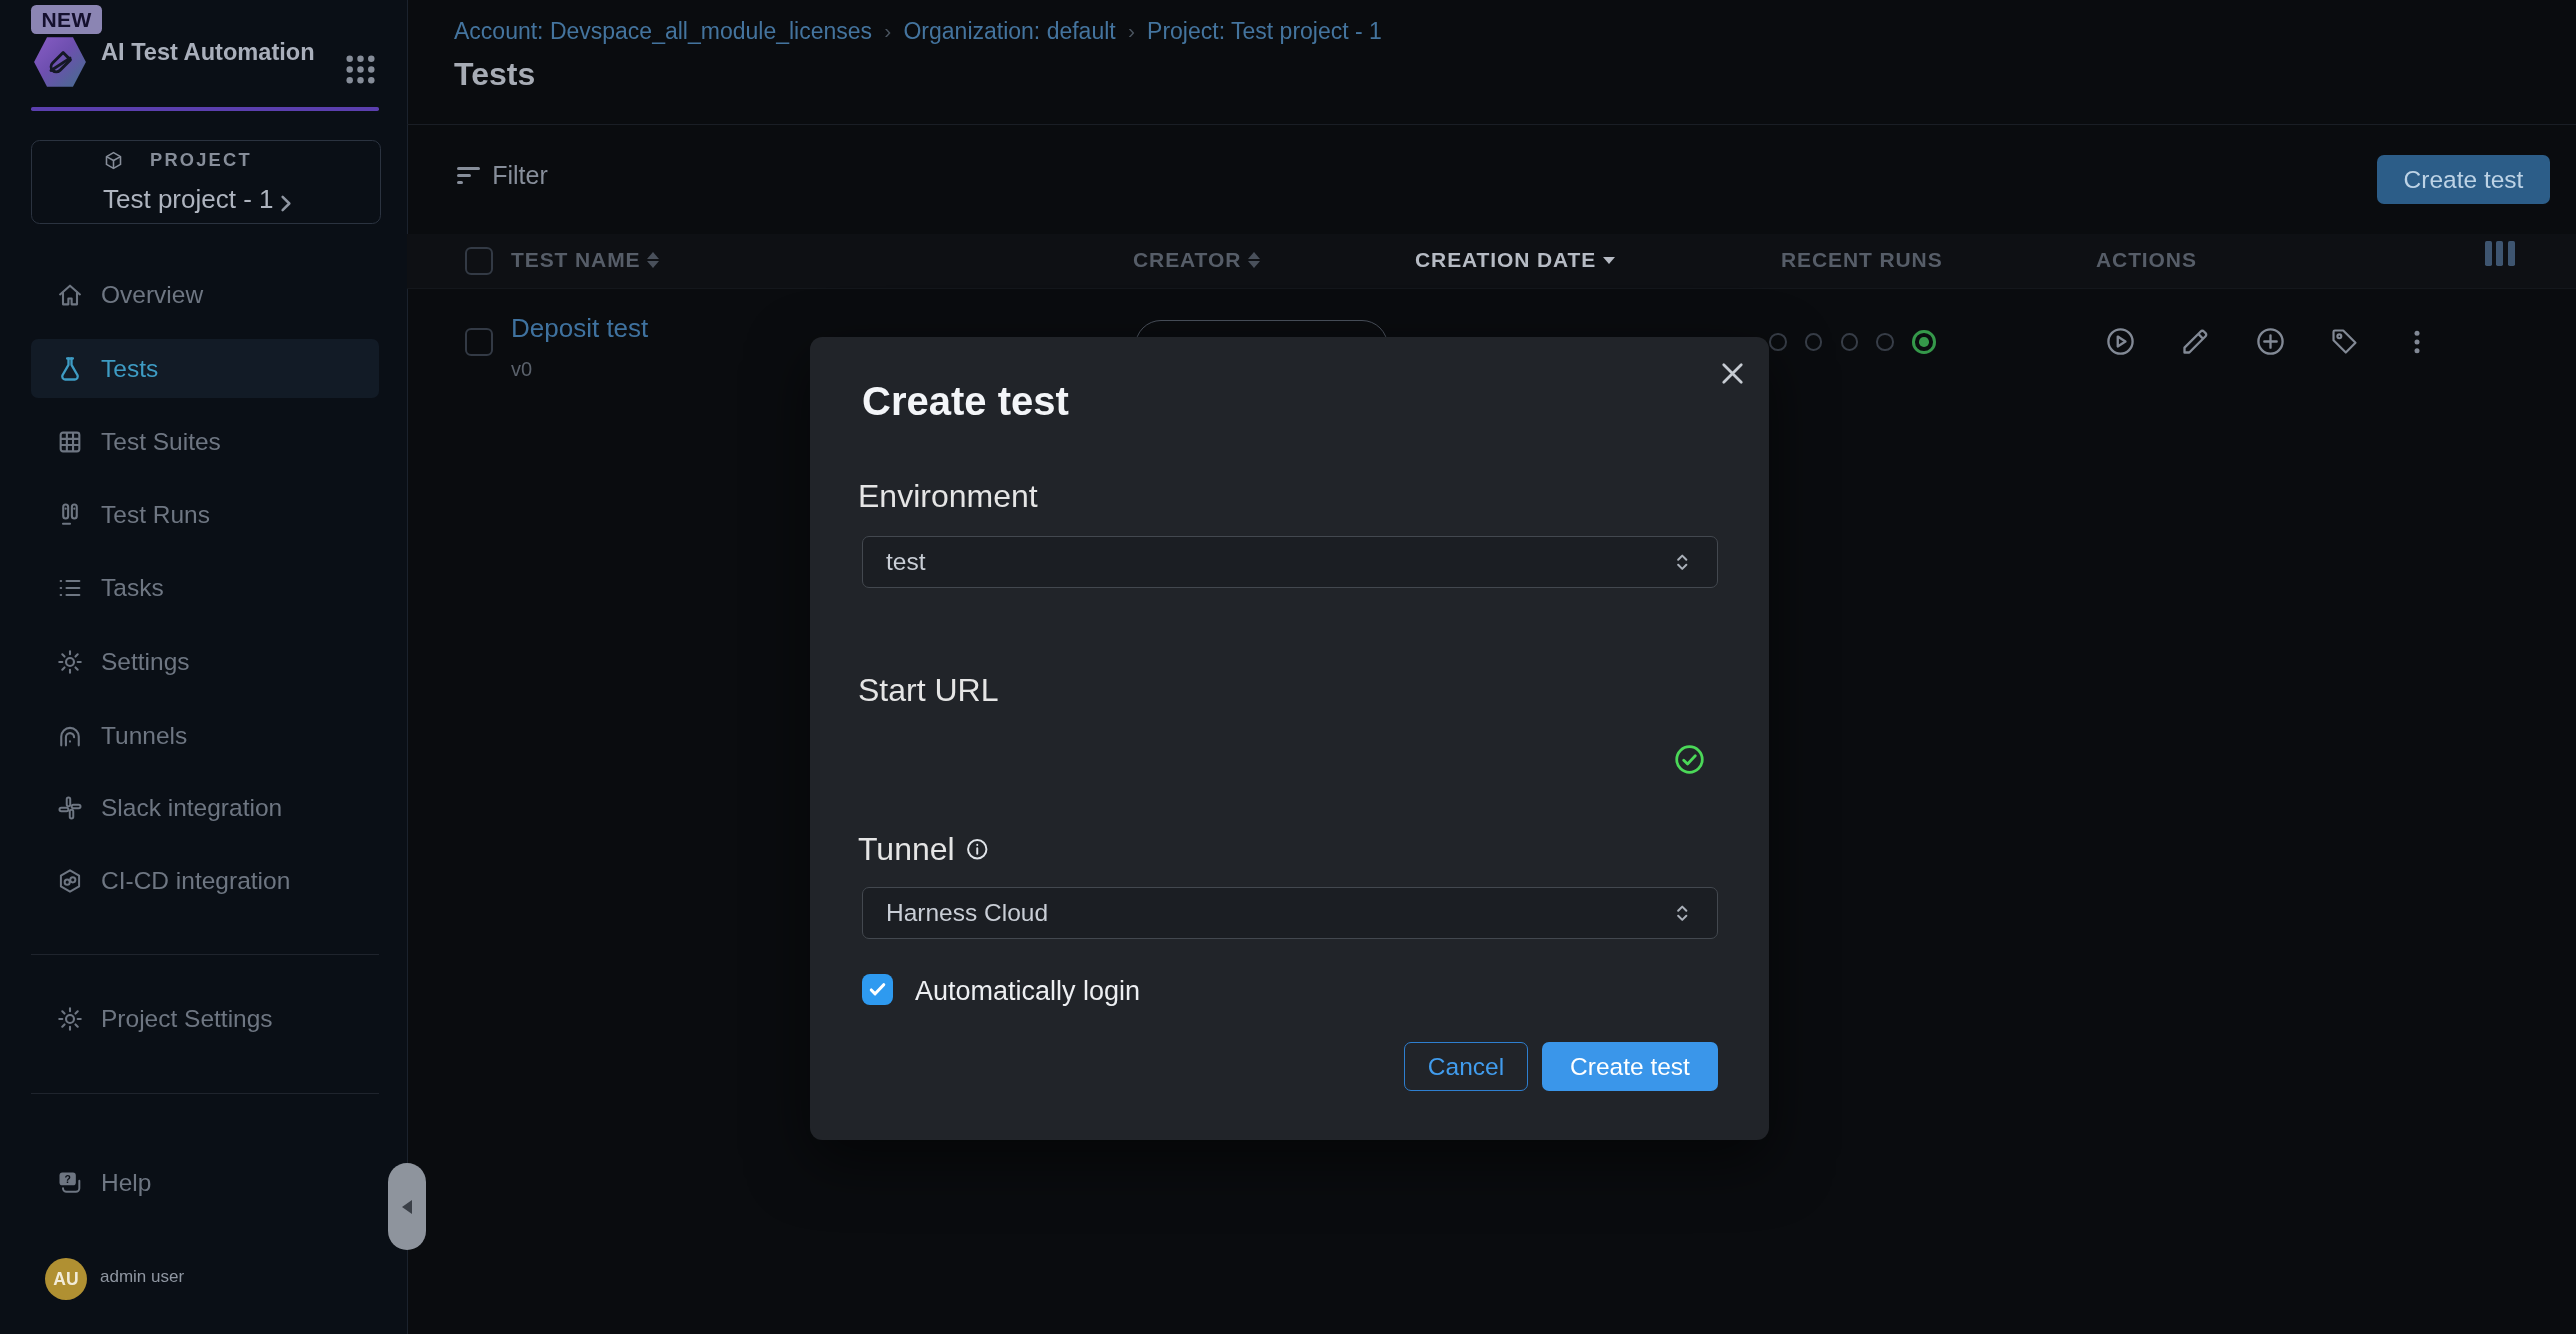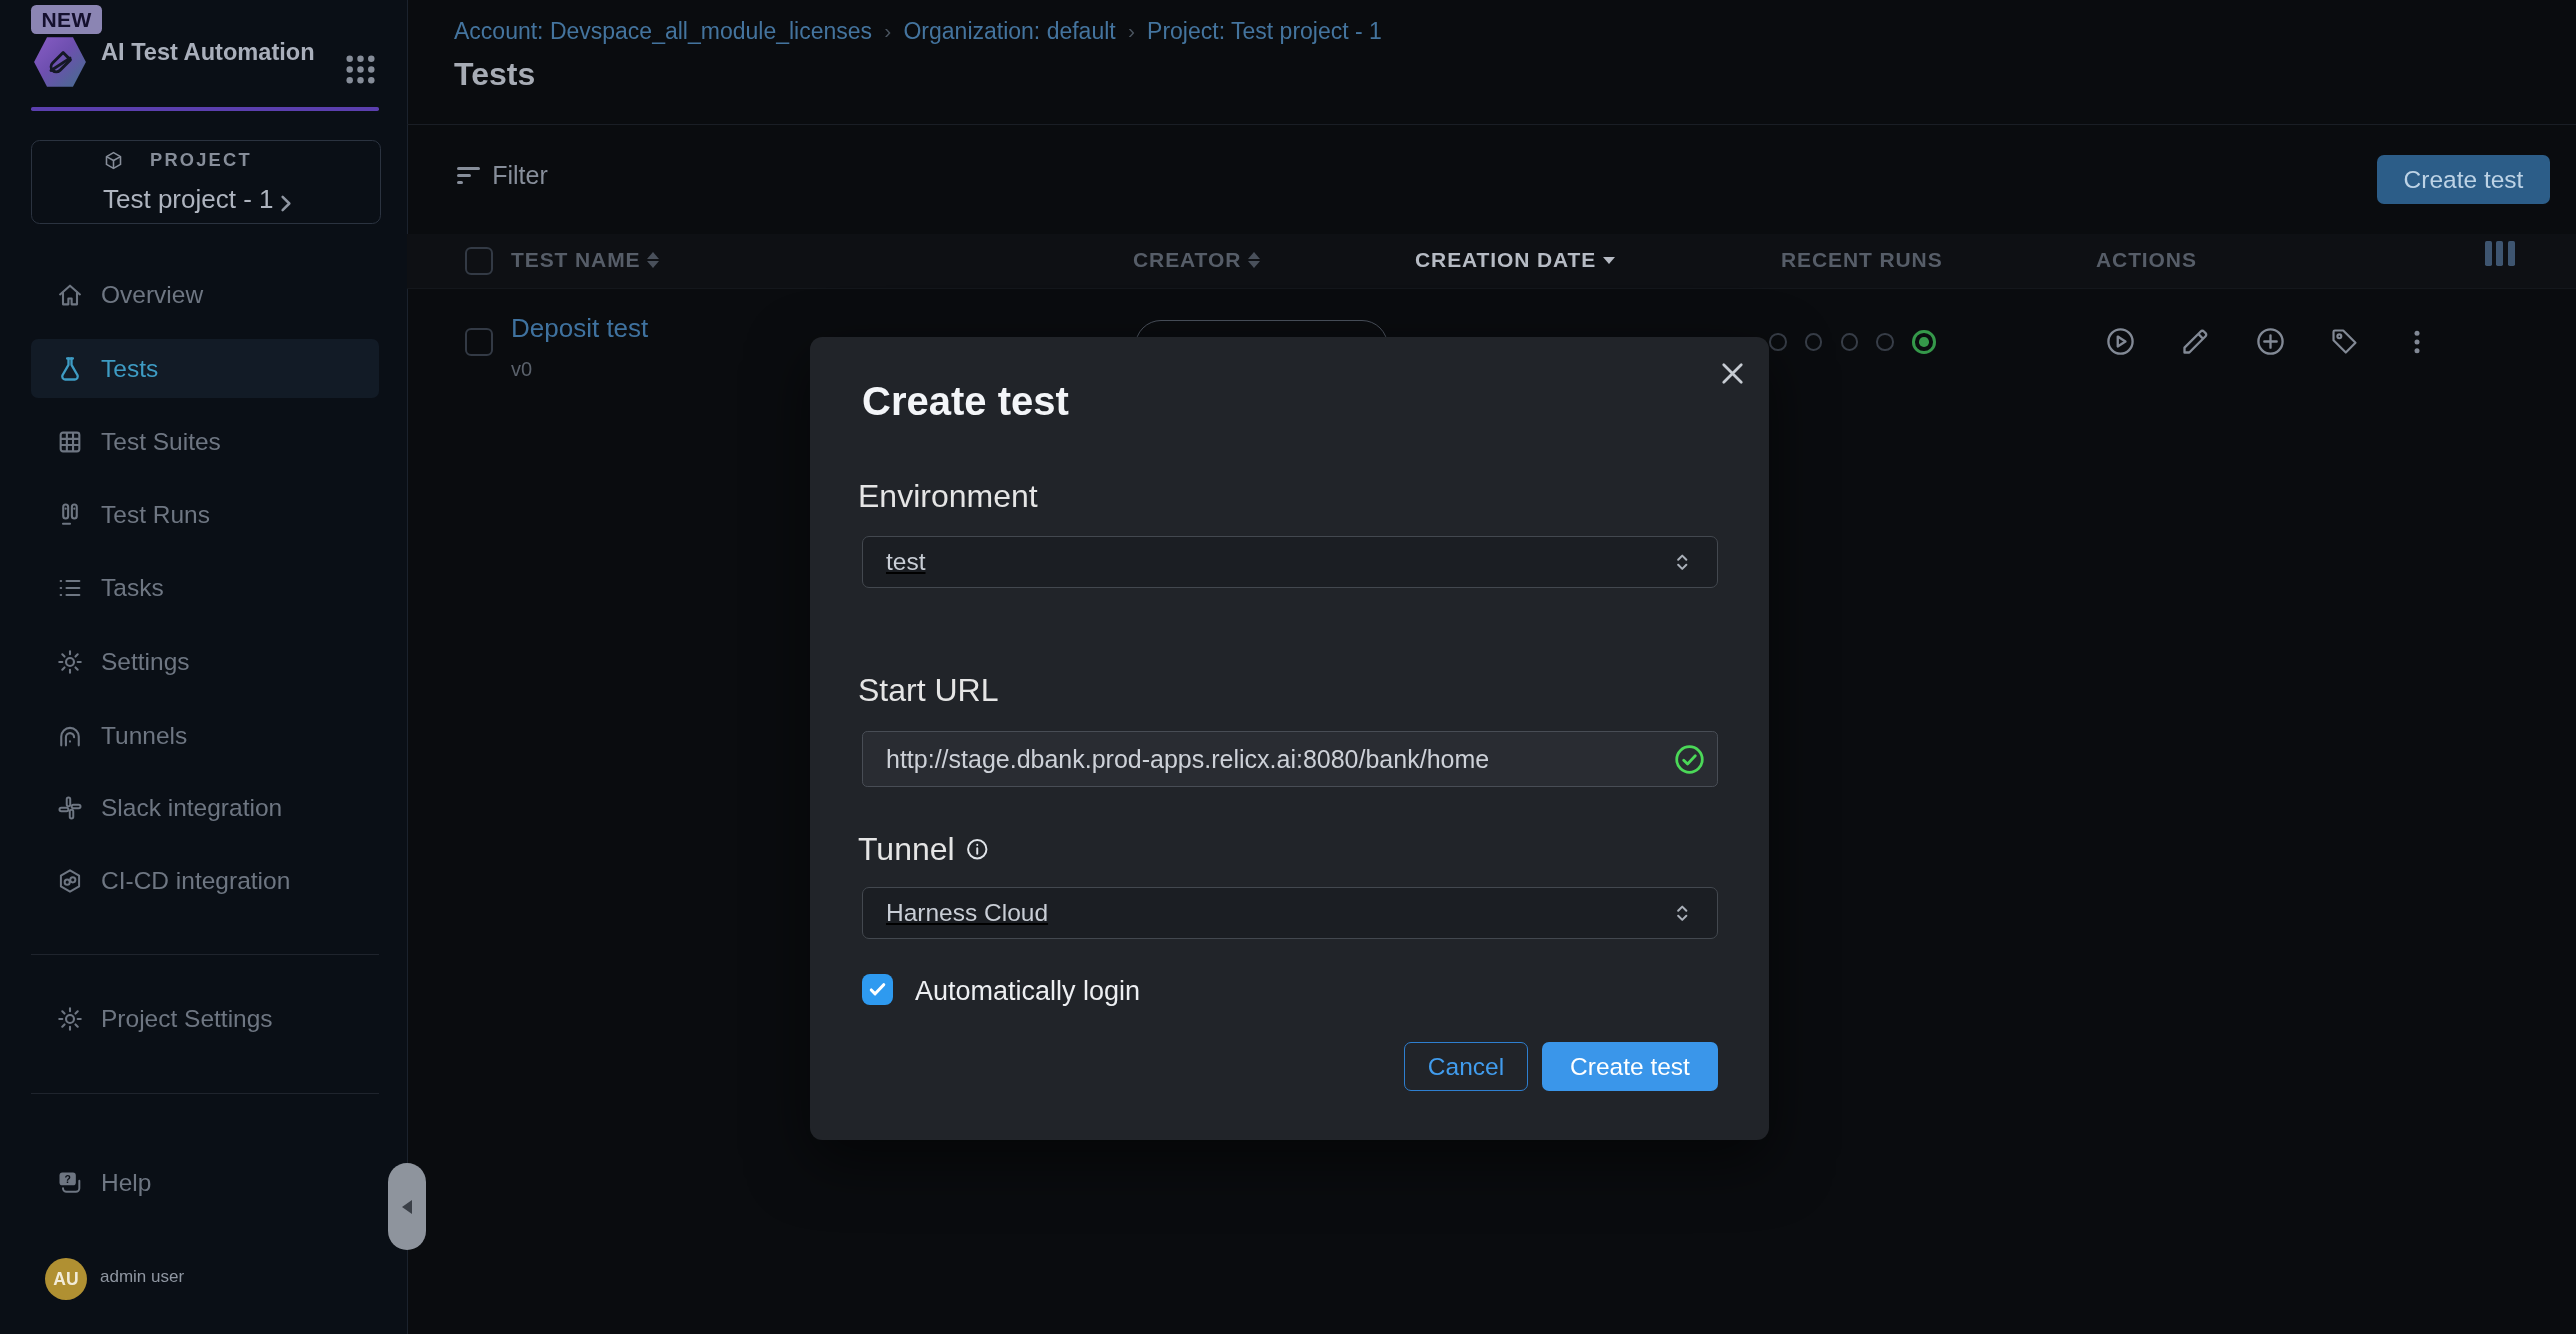--- a/index.html
+++ b/index.html
@@ -75,21 +75,21 @@
   .actions-row{left:2104px;top:325px;display:flex;align-items:center;gap:42px;color:#828995;}
 
   
   #modal{left:810px;top:337px;width:959px;height:803px;background:#212429;border-radius:12.2px;
     box-shadow:0 21px 61px rgba(0,0,0,.55);}
   .modal-close{left:905px;top:19px;width:35px;height:35px;color:#c6cbd2;position:absolute;}
   .modal-title{left:52px;top:42px;position:absolute;font-size:40px;font-weight:700;color:#f3f5f8;}
   .field-label{position:absolute;left:48px;font-size:32px;color:#e5e5e5;display:flex;align-items:center;gap:10.5px;}
   .select-box{position:absolute;left:52px;width:856px;height:52px;background:#1b1e23;border:0.9px solid #43484f;
     border-radius:7px;display:flex;align-items:center;justify-content:space-between;
-    padding:0 23px;box-sizing:border-box;text-decoration:underline;}
+    padding:0 23px;box-sizing:border-box;}
   .select-value{font-size:24.5px;color:#c9ced6;}
   .url-input{position:absolute;left:52px;top:394px;width:856px;height:56px;background:#292c32;
     border:0.9px solid #484d55;border-radius:5.2px;box-sizing:border-box;color:#cdd1d8;font-size:25px;
     font-family:"Liberation Sans",sans-serif;padding:0 61px 0 23px;outline:none;}
   .valid-icon{position:absolute;left:863px;top:406px;color:#4bd858;}
   .modal-check{position:absolute;left:52px;top:637px;width:31px;height:31px;background:#2e9af0;border-radius:7.9px;
     display:flex;align-items:center;justify-content:center;}
   .modal-check-label{position:absolute;left:105px;top:639px;font-size:27px;color:#edeff2;}
   .btn-cancel{position:absolute;left:594px;top:705px;width:124px;height:49px;border:1.7px solid #2e7fd0;
     border-radius:7px;color:#419ced;font-size:24.5px;background:transparent;
@@ -399,21 +399,20 @@
     <div class="select-box" style="top:199px">
       <span class="select-value">test</span>
       <span>
         <svg width="24.5" height="24.5" viewBox="0 0 24 24" fill="none" stroke="#aab0b9" stroke-width="2" stroke-linecap="round" stroke-linejoin="round">
           <path d="M8 9.5L12 5.5l4 4M8 14.5l4 4 4-4"></path>
         </svg>
         </span>
     </div>
 
     <div class="field-label" style="top:335px">Start URL</div>
-    <input class="url-input" value="http://stage.dbank.prod-apps.relicx.ai:8080/bank/home" style="">
     <span class="valid-icon">
       <svg width="33" height="33" viewBox="0 0 24 24" fill="none" stroke="currentColor" stroke-width="2" stroke-linecap="round" stroke-linejoin="round">
         <circle cx="12" cy="12" r="9.3"></circle>
           <path d="M7.8 12.5l2.8 2.8 5.6-6"></path>
       </svg>
       </span>
 
     <div class="field-label" style="top:494px">
       <span>Tunnel</span>
       <span>

